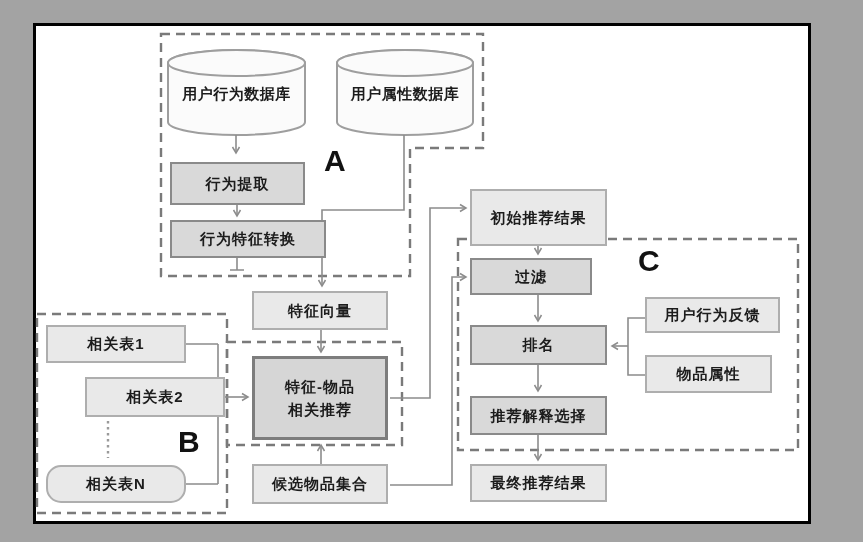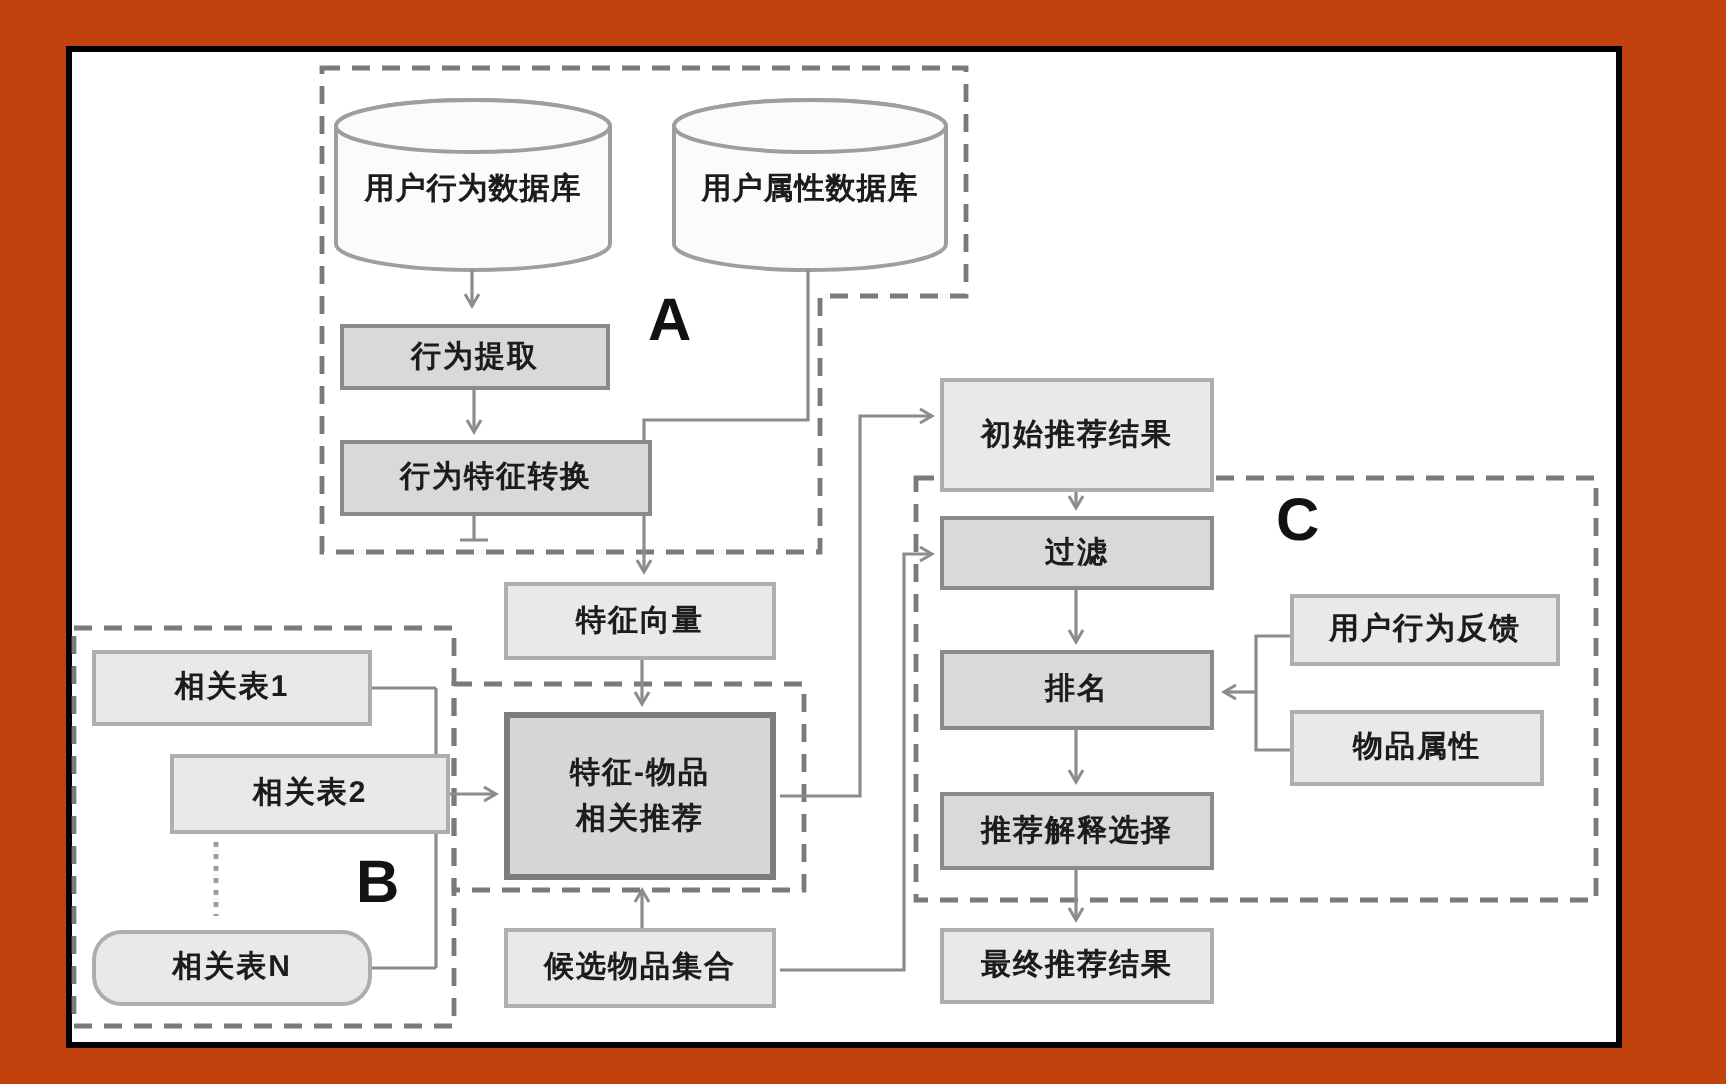--- a/index.html
+++ b/index.html
@@ -1,16 +1,16 @@
 <!DOCTYPE html>
 <html style="--frame: #000000; --connector: #8c8c8c; --dashed-border: #7a7a7a; --node-light-fill: #e9e9e9; --node-light-border: #aeaeae; --node-dark-fill: #d9d9d9; --node-dark-border: #8a8a8a; --node-main-fill: #d6d6d6; --node-main-border: #7d7d7d; --cylinder-fill: #fbfbfb; --cylinder-border: #9e9e9e; --text: #1c1c1c;"><head>
 <meta charset="utf-8">
 <style>
   html,body{margin:0;padding:0;background:#fff;}
-  .canvas{position:relative;width:863px;height:542px;background:#c2410c;overflow:hidden;
+  .canvas{position:relative;width:863px;height:542px;background:#a3a3a3;overflow:hidden;
           font-family:"Liberation Sans","DejaVu Sans",sans-serif;}
   .frame{position:absolute;left:33px;top:23px;width:778px;height:501px;
          border:3px solid var(--frame,#000);box-sizing:border-box;background:#fff;}
   svg.layer{position:absolute;left:0;top:0;}
   .wire{fill:none;stroke:var(--connector,#8c8c8c);stroke-width:1.6;}
   .dash{fill:none;stroke:var(--dashed-border,#7a7a7a);stroke-width:2.4;stroke-dasharray:9 6;}
   .dots{fill:none;stroke:#9a9a9a;stroke-width:2.4;stroke-dasharray:2.5 3.5;}
   .cyl{fill:var(--cylinder-fill,#fbfbfb);stroke:var(--cylinder-border,#9e9e9e);stroke-width:2;}
   .mk{fill:none;stroke:var(--connector,#8c8c8c);stroke-width:1.5;}
   .node{position:absolute;display:flex;align-items:center;justify-content:center;
@@ -67,36 +67,36 @@
     <path class="wire" d="M628,346 H612" marker-end="url(#arw)"></path>
   </svg>
 
   <div class="cyl-label" style="left:168px;top:78px;width:137px;height:32px;">用户行为数据库</div>
   <div class="cyl-label" style="left:337px;top:78px;width:136px;height:32px;">用户属性数据库</div>
 
   <div class="region-label" style="left:324px;top:144px;">A</div>
   <div class="region-label" style="left:178px;top:425px;">B</div>
   <div class="region-label" style="left:638px;top:244px;">C</div>
 
-  <div class="node dark" style="left:170px;top:162px;width:135px;height:33px;">行为提取</div>
+  <div class="node dark" style="left:170px;top:162px;width:135px;height:43px;">行为提取</div>
   <div class="node dark" style="left:170px;top:220px;width:156px;height:38px;">行为特征转换</div>
   <div class="node light" style="left:252px;top:291px;width:136px;height:39px;">特征向量</div>
 
   <div class="node light" style="left:46px;top:325px;width:140px;height:38px;">相关表1</div>
   <div class="node light" style="left:46px;top:377px;width:140px;height:40px;margin-left:39px;">相关表2</div>
   <div class="node light" style="left:46px;top:465px;width:140px;height:38px;border-radius:15px;">相关表N</div>
 
   <div class="node main" style="left:252px;top:356px;width:136px;height:84px;">
     <span>特征-物品</span>
     <span>相关推荐</span>
   </div>
 
   <div class="node light" style="left:252px;top:464px;width:136px;height:40px;">候选物品集合</div>
 
   <div class="node light" style="left:470px;top:189px;width:137px;height:57px;">初始推荐结果</div>
-  <div class="node dark" style="left:470px;top:258px;width:137px;height:37px;">过滤</div>
+  <div class="node dark" style="left:470px;top:258px;width:122px;height:37px;">过滤</div>
   <div class="node dark" style="left:470px;top:325px;width:137px;height:40px;">排名</div>
   <div class="node dark" style="left:470px;top:396px;width:137px;height:39px;">推荐解释选择</div>
   <div class="node light" style="left:470px;top:464px;width:137px;height:38px;">最终推荐结果</div>
 
   <div class="node light" style="left:645px;top:297px;width:135px;height:36px;">用户行为反馈</div>
   <div class="node light" style="left:645px;top:355px;width:127px;height:38px;">物品属性</div>
 </div>
 
 </body></html>

